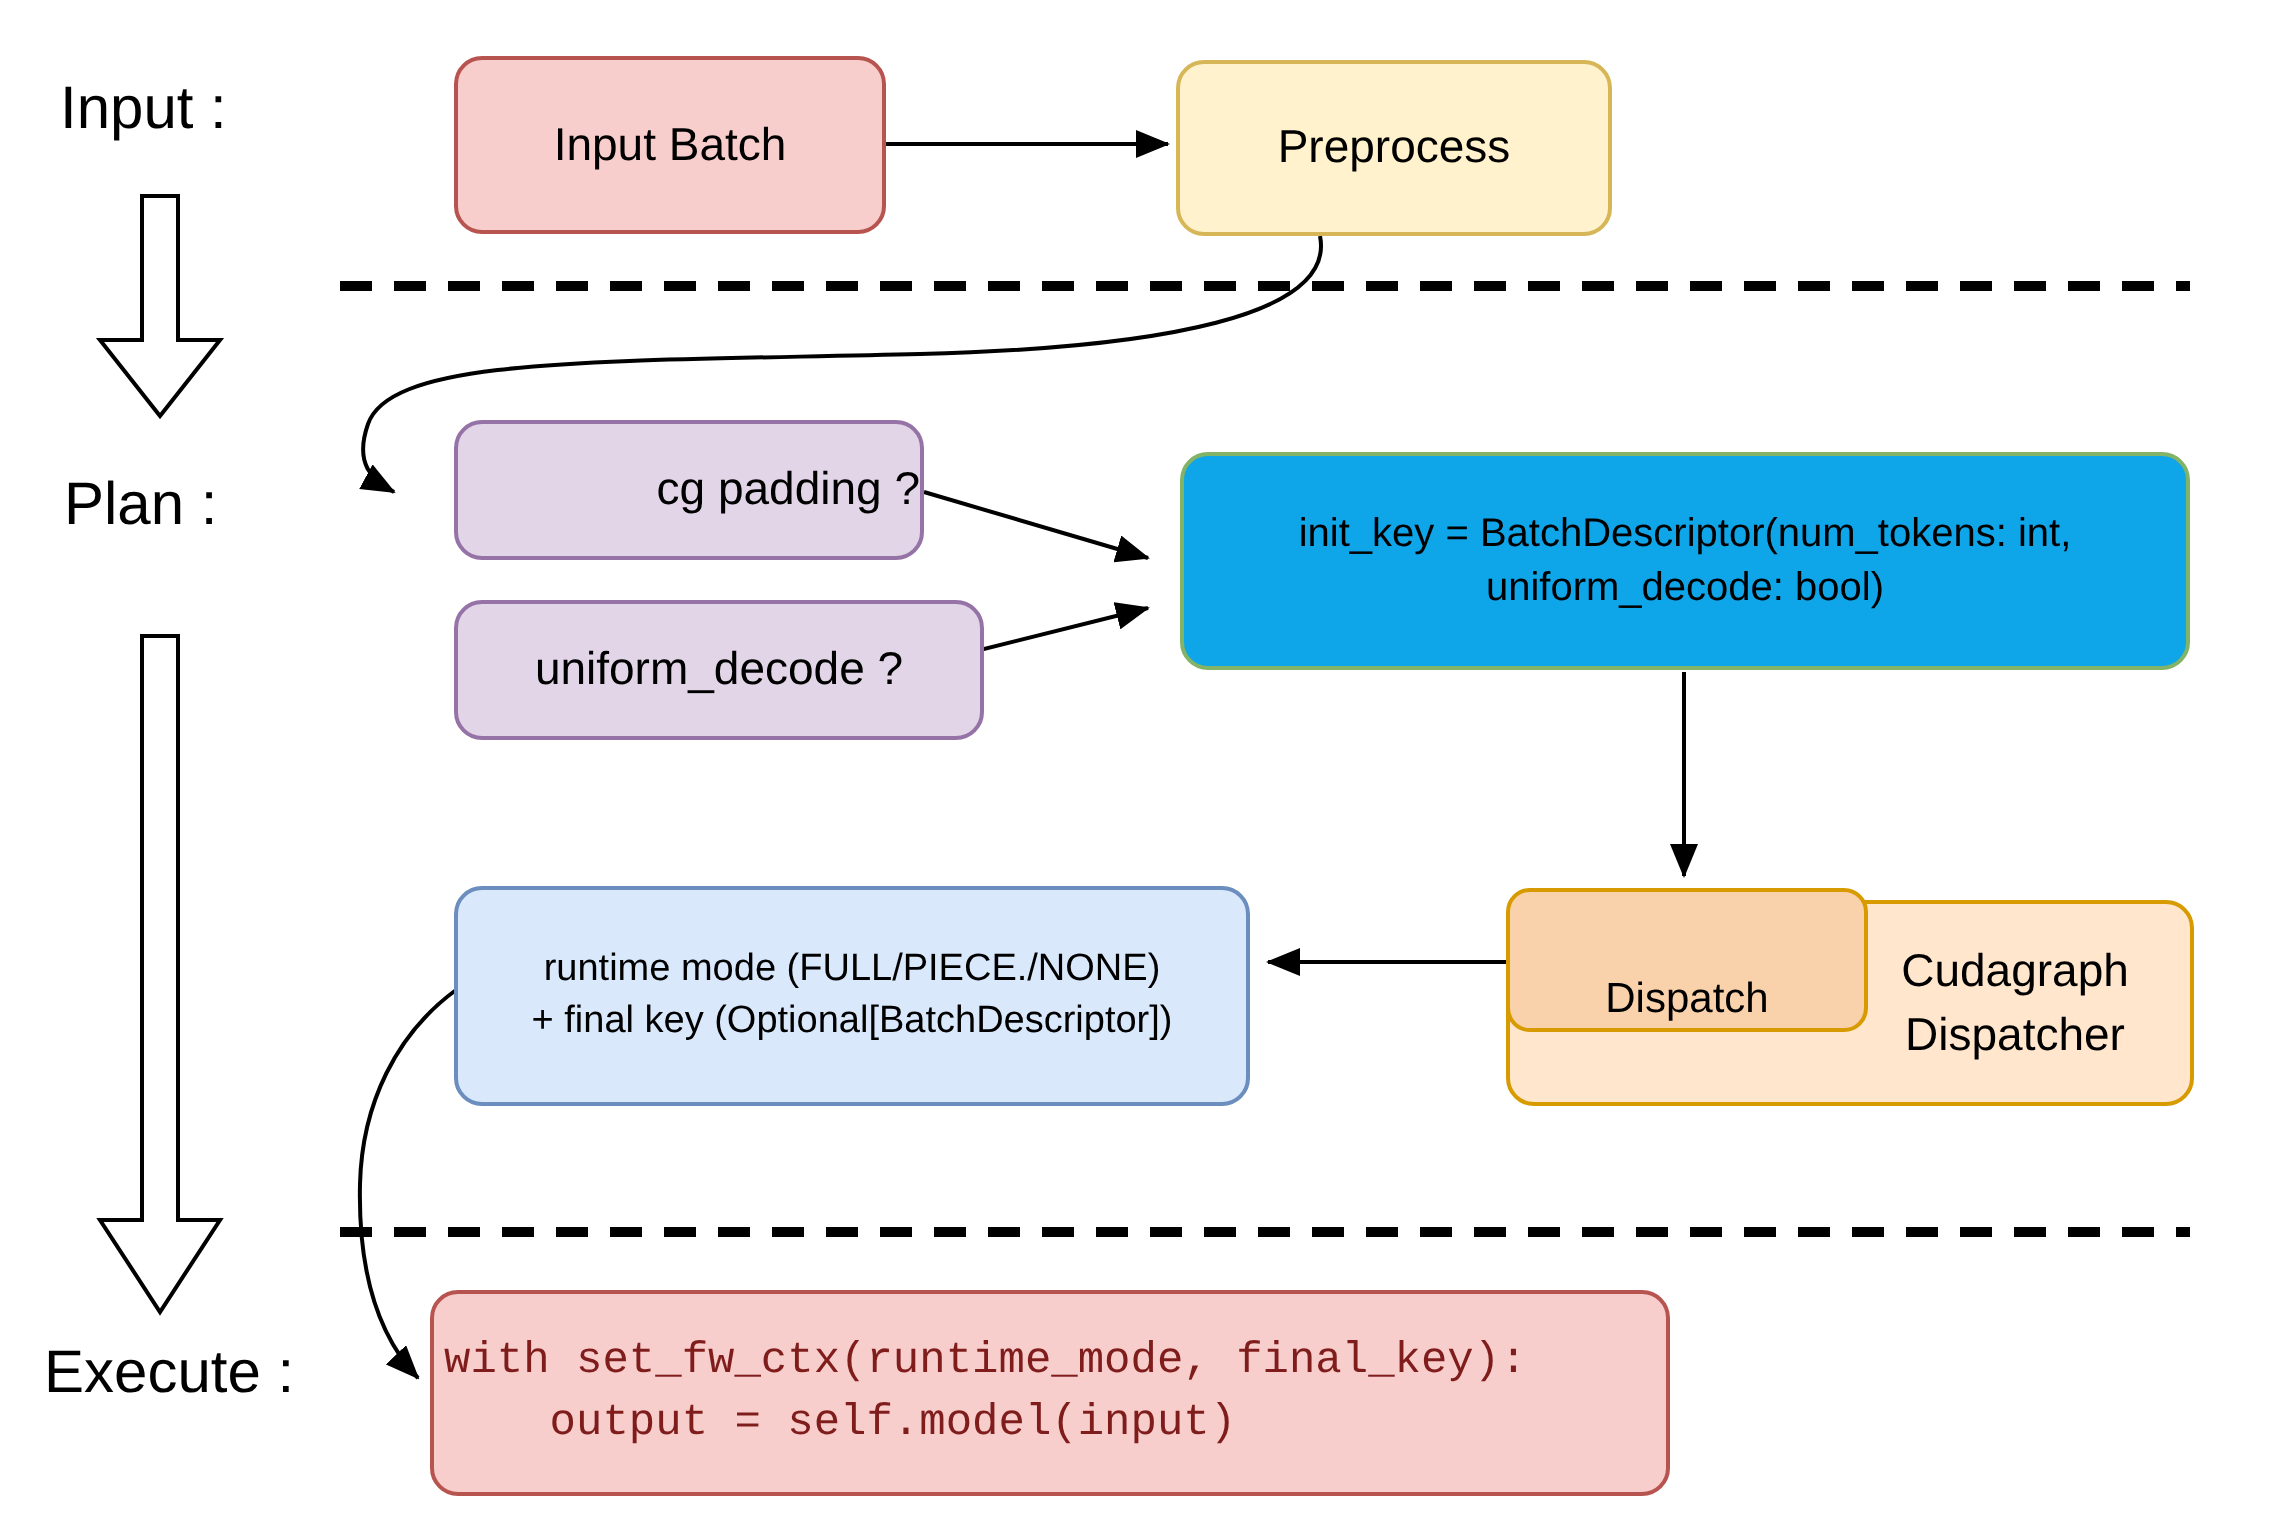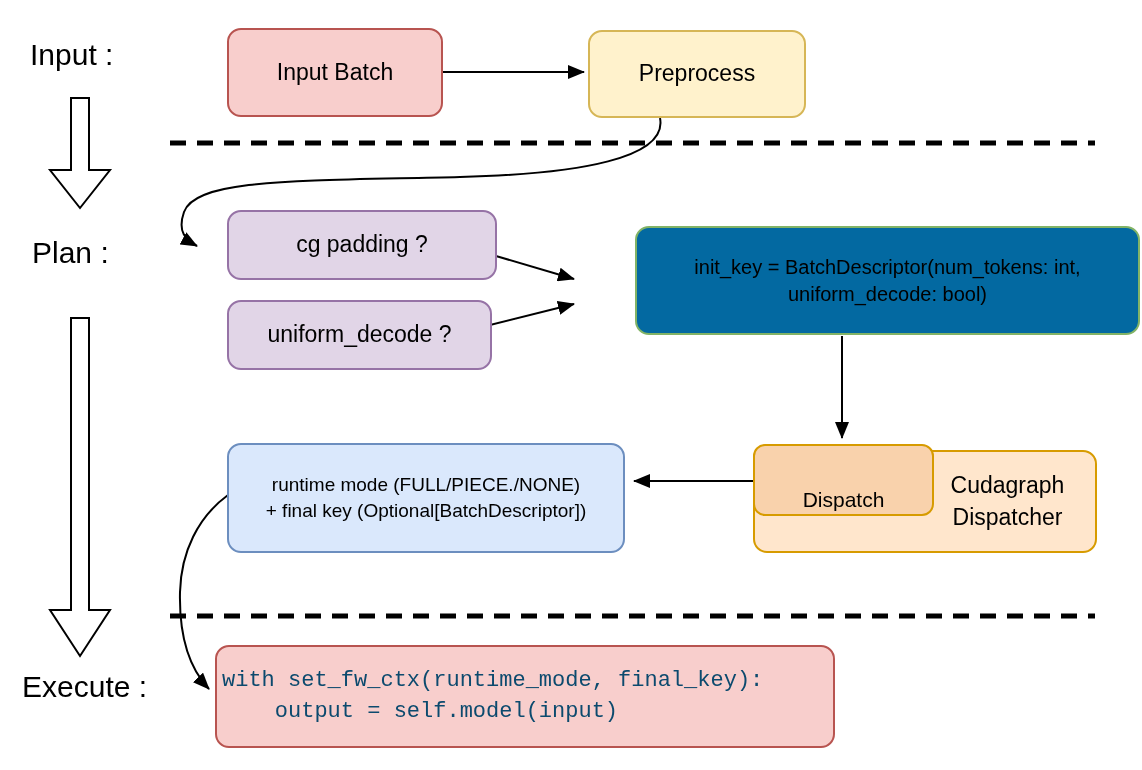--- a/index.html
+++ b/index.html
@@ -6,30 +6,30 @@
   .canvas{position:relative;width:1142px;height:770px;background:#ffffff;overflow:hidden;
           font-family:"Liberation Sans", sans-serif;color:#000;}
   .overlay{position:absolute;left:0;top:0;width:1142px;height:770px;pointer-events:none;}
   .node{position:absolute;display:flex;align-items:center;justify-content:center;
         border-radius:14px;border:2px solid #0ea5e9;box-sizing:border-box;text-align:center;
         line-height:1.35;}
   .stage-label{position:absolute;font-weight:normal;font-size:30px;white-space:pre;}
   .pre{white-space:pre;}
   .n-input-batch{left:227px;top:28px;width:216px;height:89px;background:#f8cecc;border-color:#b85450;font-size:23px;}
   .n-preprocess{left:588px;top:30px;width:218px;height:88px;background:#fff2cc;border-color:#d6b656;font-size:23px;}
-  .n-cg-padding{left:227px;top:210px;width:270px;height:70px;background:#e1d5e7;border-color:#9673a6;font-size:23px;}
+  .n-cg-padding{left:227px;top:210px;width:235px;height:70px;background:#e1d5e7;border-color:#9673a6;font-size:23px;justify-content:flex-end;}
   .n-uniform-decode{left:227px;top:300px;width:265px;height:70px;background:#e1d5e7;border-color:#9673a6;font-size:23px;}
-  .n-init-key{left:590px;top:226px;width:505px;height:109px;background:#0369a1;border-color:#82b366;font-size:20px;margin-left:45px;}
+  .n-init-key{left:590px;top:226px;width:505px;height:109px;background:#0ea5e9;border-color:#82b366;font-size:20px;}
   .n-runtime-mode{left:227px;top:443px;width:398px;height:110px;background:#dae8fc;border-color:#6c8ebf;font-size:19px;}
   .n-cudagraph{left:753px;top:450px;width:344px;height:103px;background:#ffe6cc;border-color:#d79b00;font-size:23px;
                justify-content:flex-end;}
   .n-cudagraph .lbl{width:175px;}
   .n-dispatch{left:753px;top:444px;width:181px;height:72px;background:#f9d2ac;border-color:#d79b00;font-size:21px;border-radius:12px;align-items:flex-end;}
   .n-execute-code{left:215px;top:645px;width:620px;height:103px;background:#f8cecc;border-color:#b85450;
-                  font-family:"Liberation Mono", monospace;font-size:22px;color:#0c4a6e;
+                  font-family:"Liberation Mono", monospace;font-size:22px;color:#7f1d1d;
                   justify-content:flex-start;text-align:left;padding-left:5px;line-height:1.4;}
   .l-input{left:30px;top:38px;}
   .l-plan{left:32px;top:236px;}
   .l-execute{left:22px;top:670px;}
 </style>
 </head>
 <body>
 
 <div class="canvas">
 

